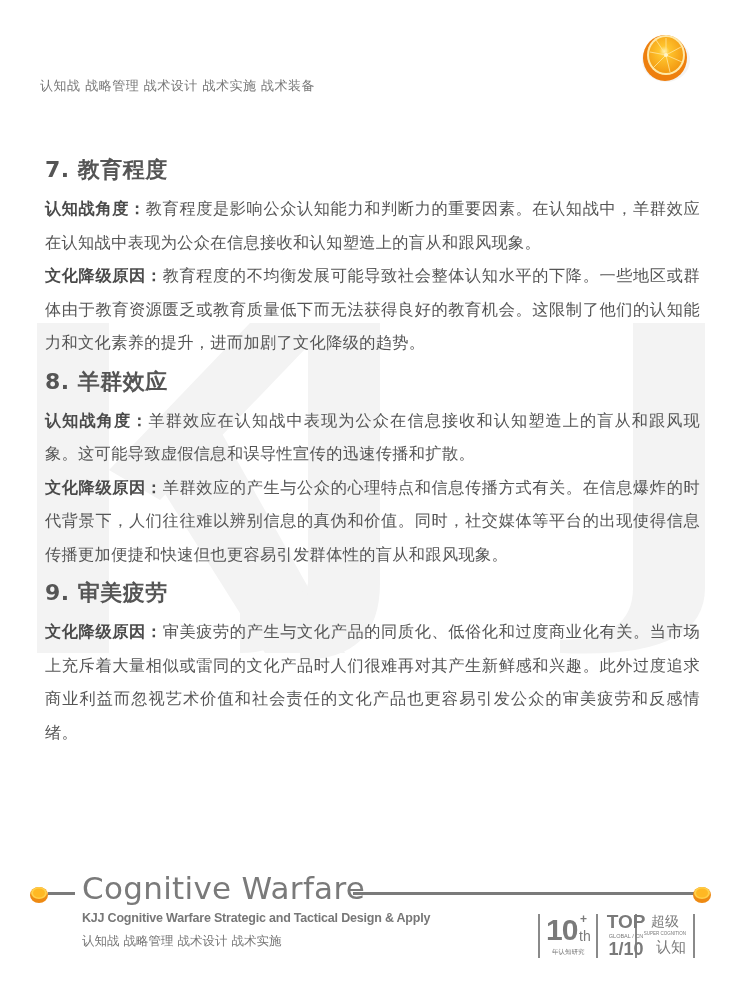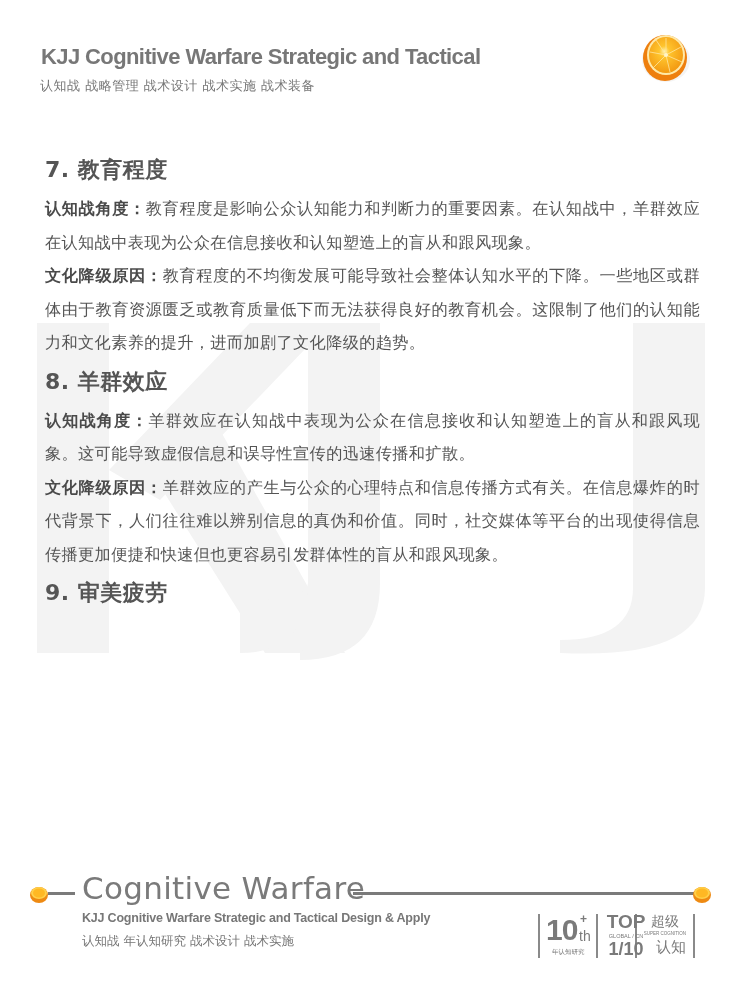--- a/index.html
+++ b/index.html
@@ -62,21 +62,20 @@
     <rect x="308" y="323" width="72" height="260"></rect>
     <path d="M308,583 Q308,653 240,653 L240,600 Q308,600 308,583 Z"></path>
     <path d="M380,583 Q380,660 300,660 L300,653 Q308,653 308,583 Z"></path>
 
     <rect x="633" y="323" width="72" height="265"></rect>
     <path d="M633,588 Q633,640 560,640 L560,653 Q705,660 705,588 Z"></path>
   </g>
 </svg>
 
 <div class="header">
-  <div class="header-title">KJJ Cognitive Warfare Strategic and Tactical</div>
   <div class="header-subtitle">认知战 战略管理 战术设计 战术实施 战术装备</div>
   <svg class="header-orange" viewBox="0 0 56 54">
     <defs>
       <radialGradient id="og1" cx="0.45" cy="0.4" r="0.6">
         <stop offset="0" stop-color="#fff3b0"></stop>
         <stop offset="0.25" stop-color="#ffc52e"></stop>
         <stop offset="1" stop-color="#f39a12"></stop>
       </radialGradient>
     </defs>
     <ellipse cx="29" cy="30" rx="24" ry="22" fill="#ececec" opacity="0.6"></ellipse>
@@ -107,39 +106,40 @@
 
   <div class="section">
     <div class="section-title">8. 羊群效应</div>
     <p class="para"><span class="label">认知战角度：</span><span>羊群效应在认知战中表现为公众在信息接收和认知塑造上的盲从和跟风现象。这可能导致虚假信息和误导性宣传的迅速传播和扩散。</span></p>
     <p class="para"><span class="label">文化降级原因：</span><span>羊群效应的产生与公众的心理特点和信息传播方式有关。在信息爆炸的时代背景下，人们往往难以辨别信息的真伪和价值。同时，社交媒体等平台的出现使得信息传播更加便捷和快速但也更容易引发群体性的盲从和跟风现象。</span></p>
   </div>
   <div class="section-gap"></div>
 
   <div class="section">
     <div class="section-title">9. 审美疲劳</div>
+    <p class="para"><span class="label">文化降级原因：</span><span>审美疲劳的产生与文化产品的同质化、低俗化和过度商业化有关。当市场上充斥着大量相似或雷同的文化产品时人们很难再对其产生新鲜感和兴趣。此外过度追求商业利益而忽视艺术价值和社会责任的文化产品也更容易引发公众的审美疲劳和反感情绪。</span></p>
   </div>
 </div>
 
 <div class="footer">
   <svg class="footer-orange-left" viewBox="0 0 20 20">
     <ellipse cx="10" cy="11" rx="9" ry="8" fill="#ee8a12"></ellipse>
     <ellipse cx="10" cy="9" rx="8" ry="6" fill="#ffd04a"></ellipse>
     <ellipse cx="10" cy="9" rx="6" ry="4.5" fill="#ffb823"></ellipse>
   </svg>
   <div class="footer-line-left"></div>
   <div class="footer-big-title">Cognitive Warfare</div>
   <div class="footer-line-right"></div>
   <svg class="footer-orange-right" viewBox="0 0 20 20">
     <ellipse cx="10" cy="11" rx="9" ry="8" fill="#ee8a12"></ellipse>
     <ellipse cx="10" cy="9" rx="8" ry="6" fill="#ffd04a"></ellipse>
     <ellipse cx="10" cy="9" rx="6" ry="4.5" fill="#ffb823"></ellipse>
   </svg>
   <div class="footer-sub-en">KJJ Cognitive Warfare Strategic and Tactical Design &amp; Apply</div>
-  <div class="footer-sub-cn">认知战 年认知研究 战术设计 战术实施</div>
+  <div class="footer-sub-cn">认知战 战略管理 战术设计 战术实施</div>
 </div>
 
 <div class="badges">
   <div class="badge-sep"></div>
   <div class="badge badge-1">
     <span class="b1-num">10</span>
     <span class="b1-plus">+</span>
     <span class="b1-th">th</span>
     <span class="b1-cap">年认知研究</span>
   </div>

